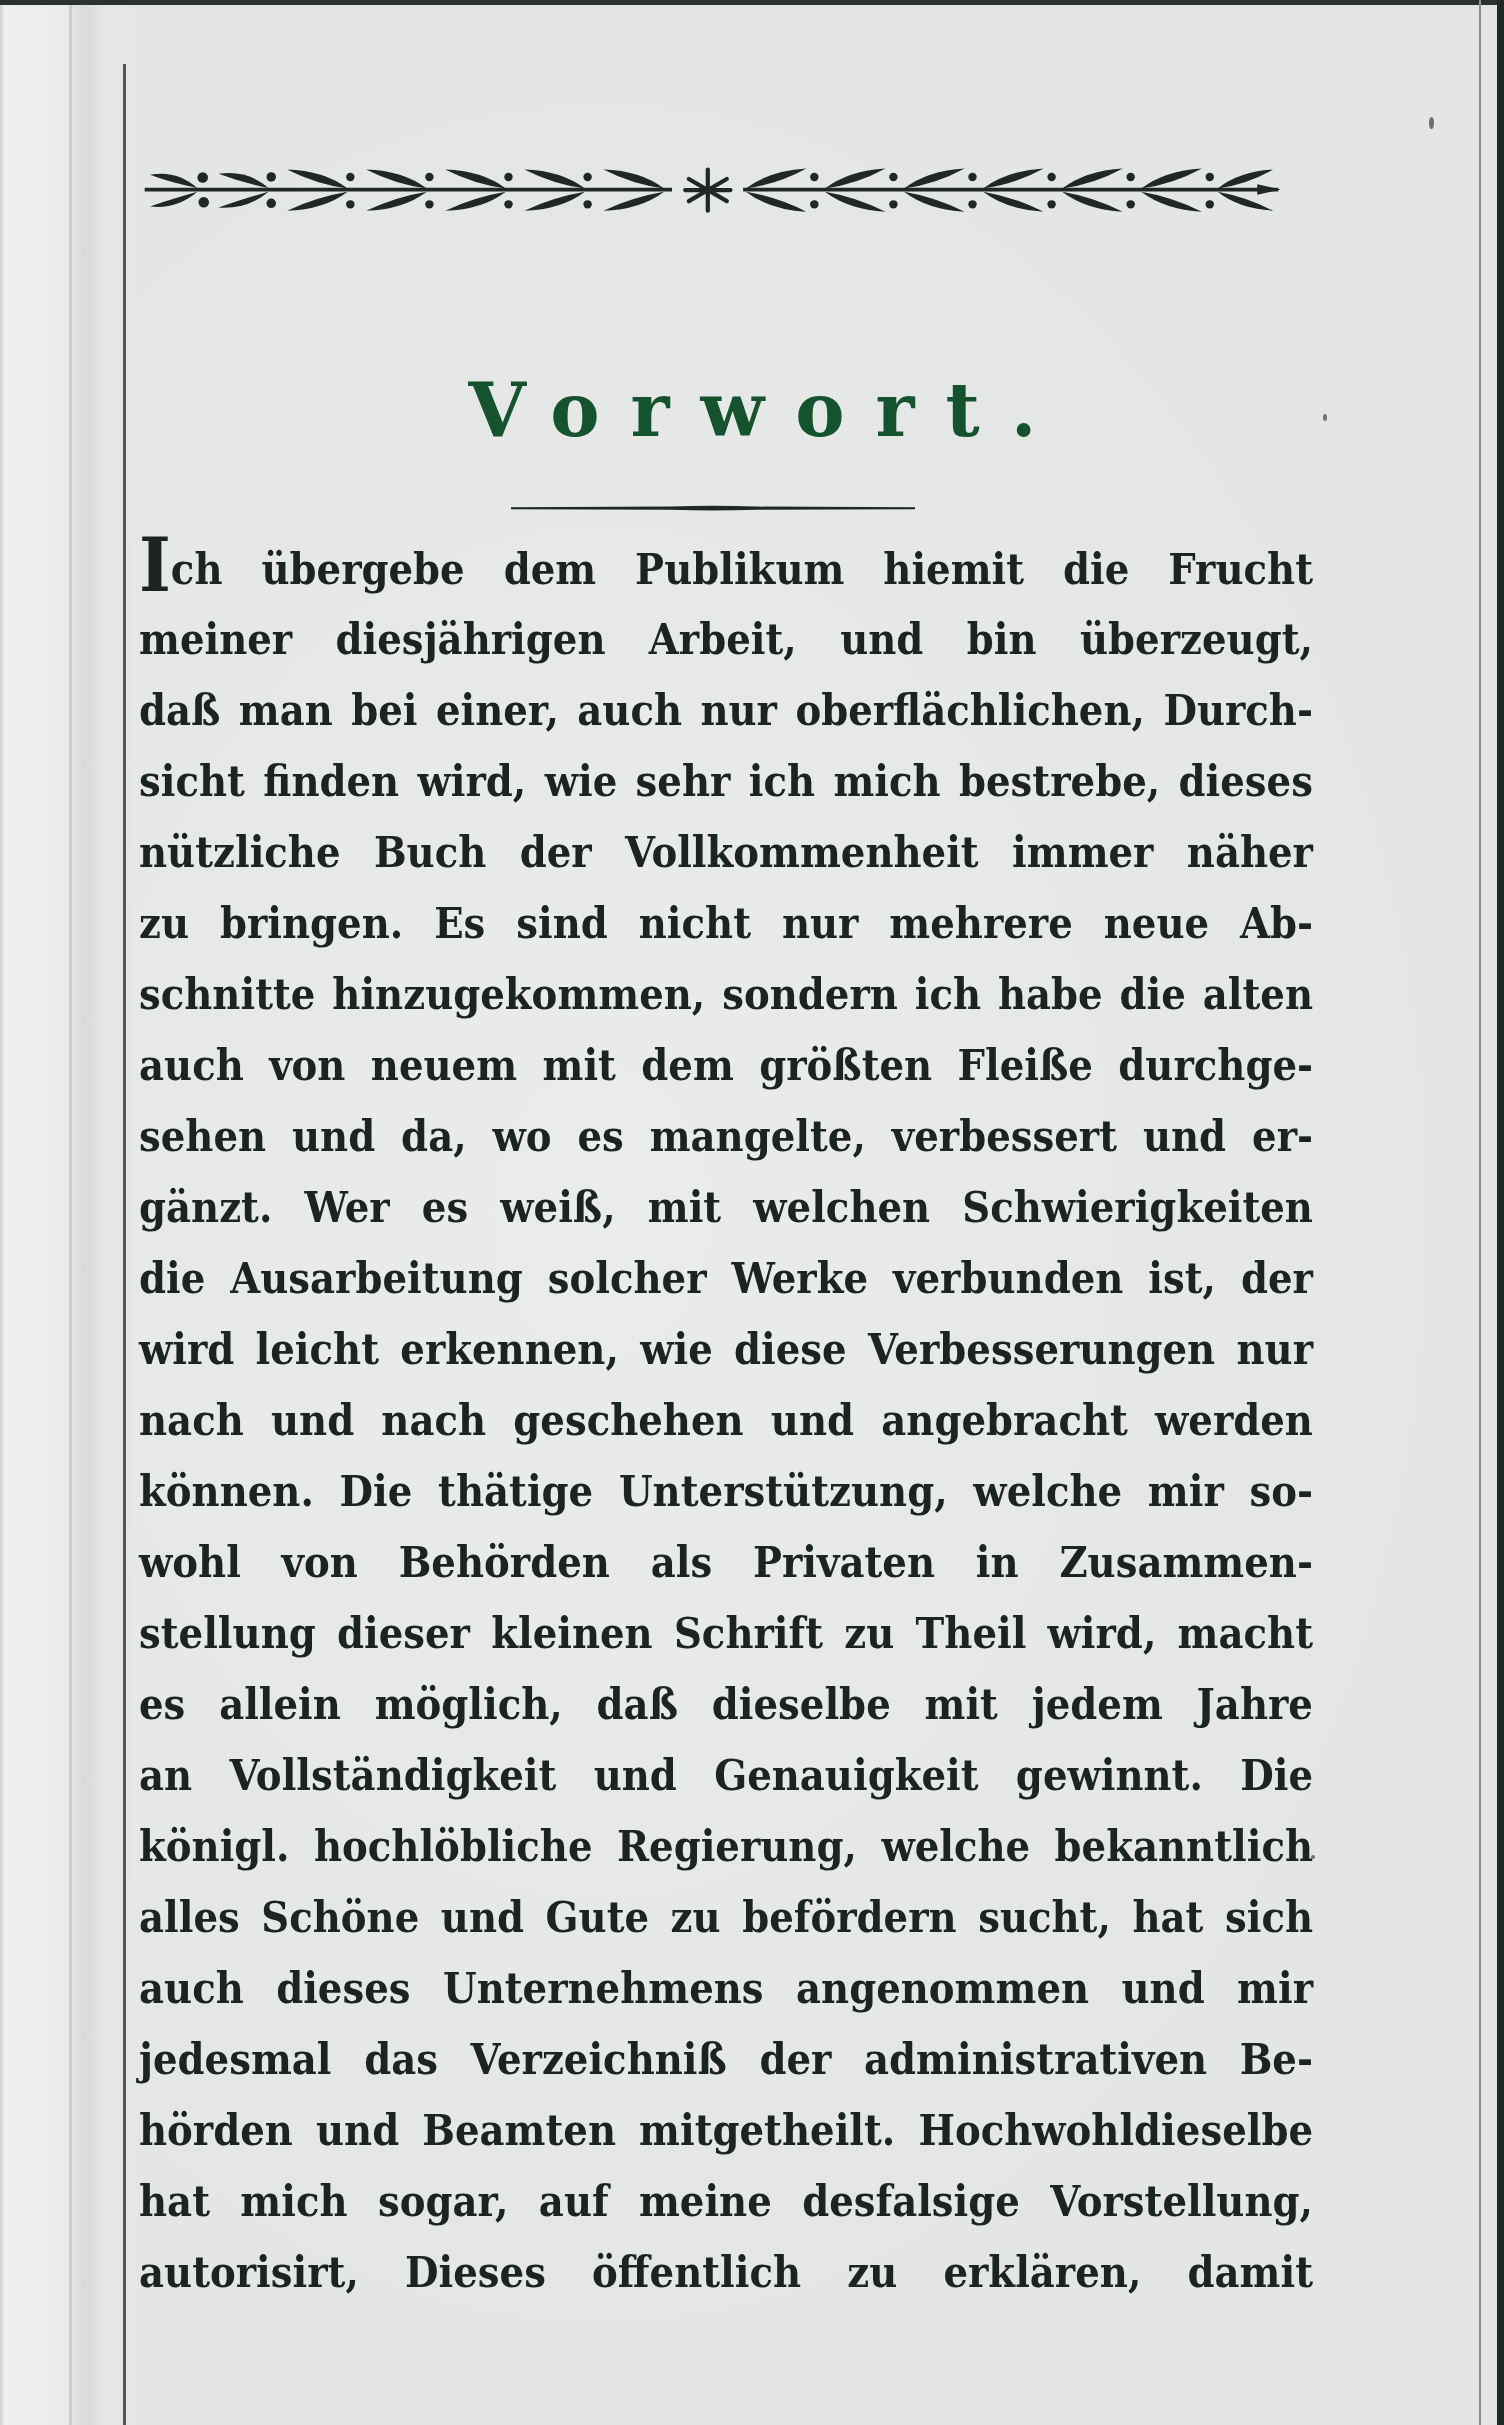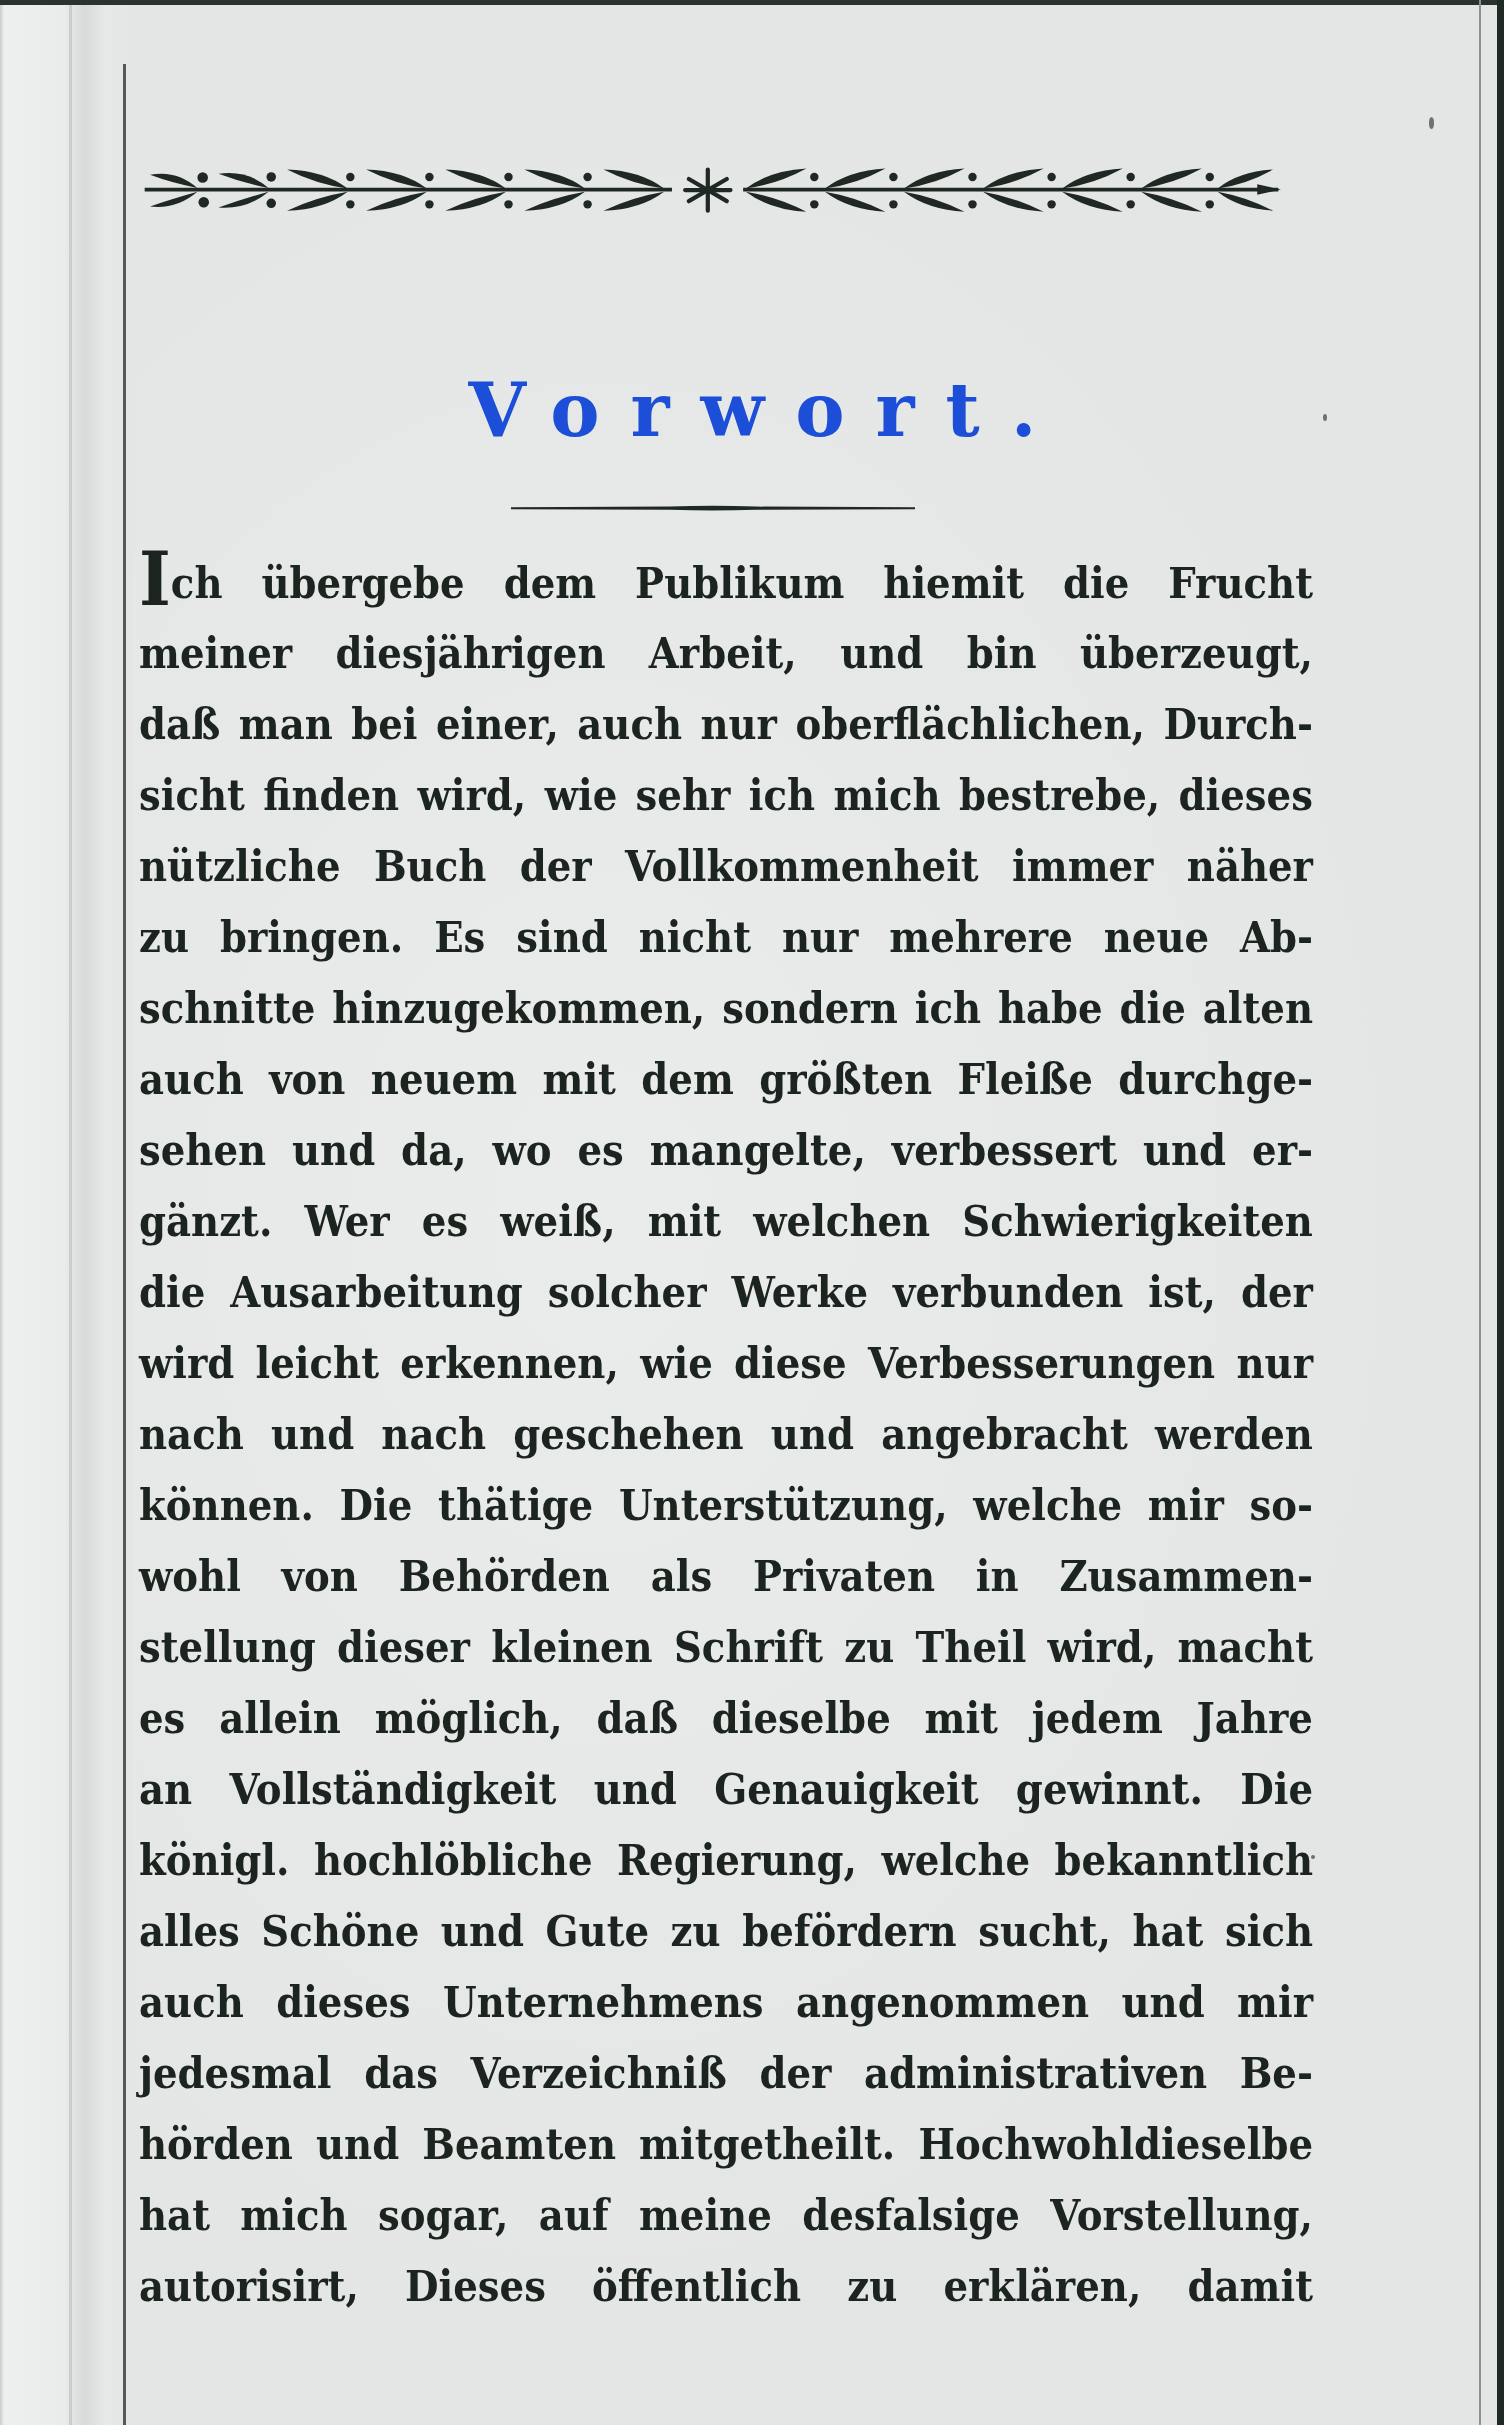--- a/index.html
+++ b/index.html
@@ -55,33 +55,33 @@
   }
   .title {
     position: absolute;
     left: 0; width: 1504px;
     top: 367px;
     text-align: center;
     font-family: "DejaVu Serif", serif;
     font-weight: bold;
     font-size: 74px;
     letter-spacing: 31px;
-    color: #1d4ed8;
+    color: #14532d;
     padding-left: 32px;
     box-sizing: border-box;
   }
   .title-rule {
     position: absolute;
     left: 511px; top: 505px;
     width: 404px; height: 6.4px;
   }
   .body-text {
     position: absolute;
     left: 139px;
-    top: 547px;
+    top: 533px;
     width: 1174px;
   }
   .line {
     display: flex;
     justify-content: space-between;
     align-items: baseline;
     height: 71px;
     font-family: "DejaVu Serif", serif;
     font-weight: bold;
     font-size: 42px;

